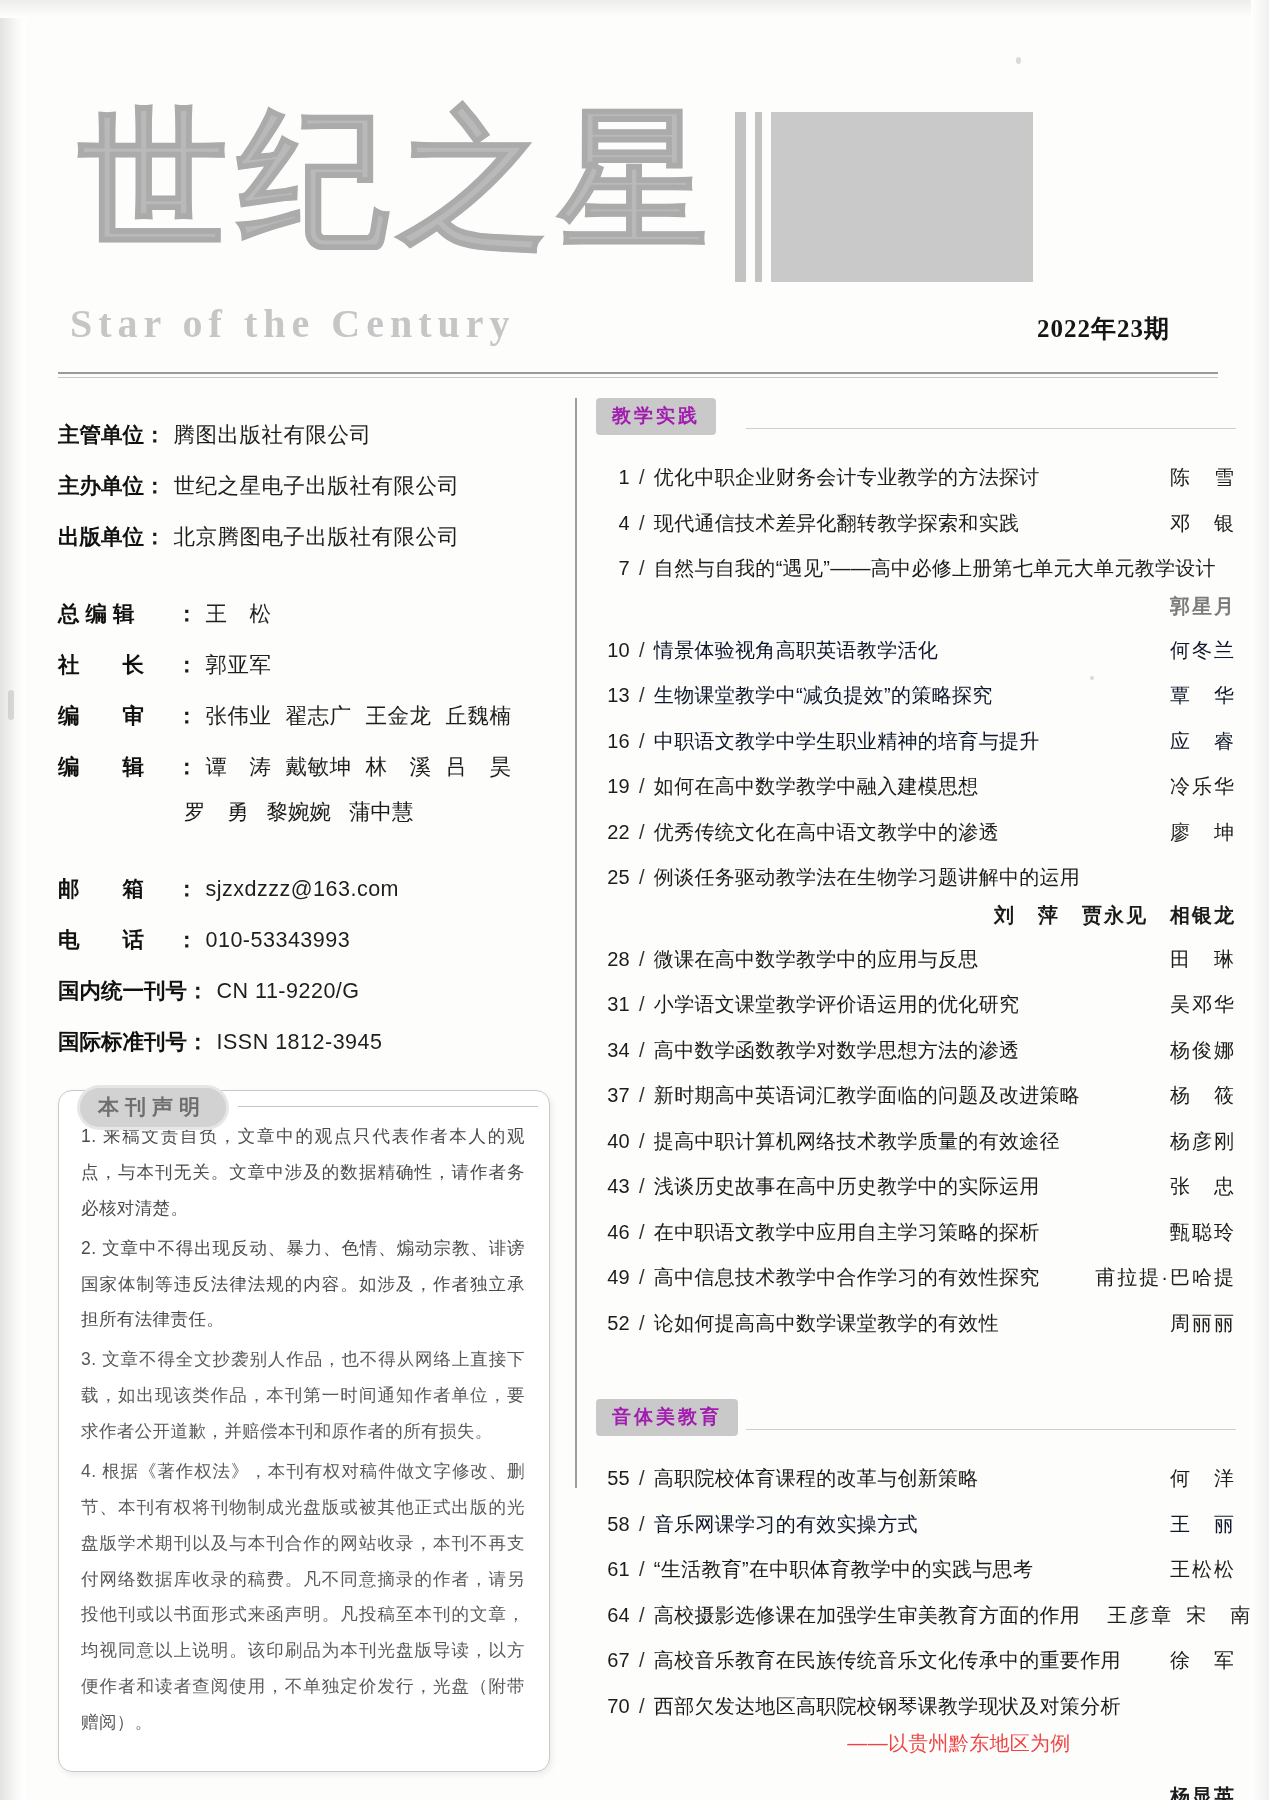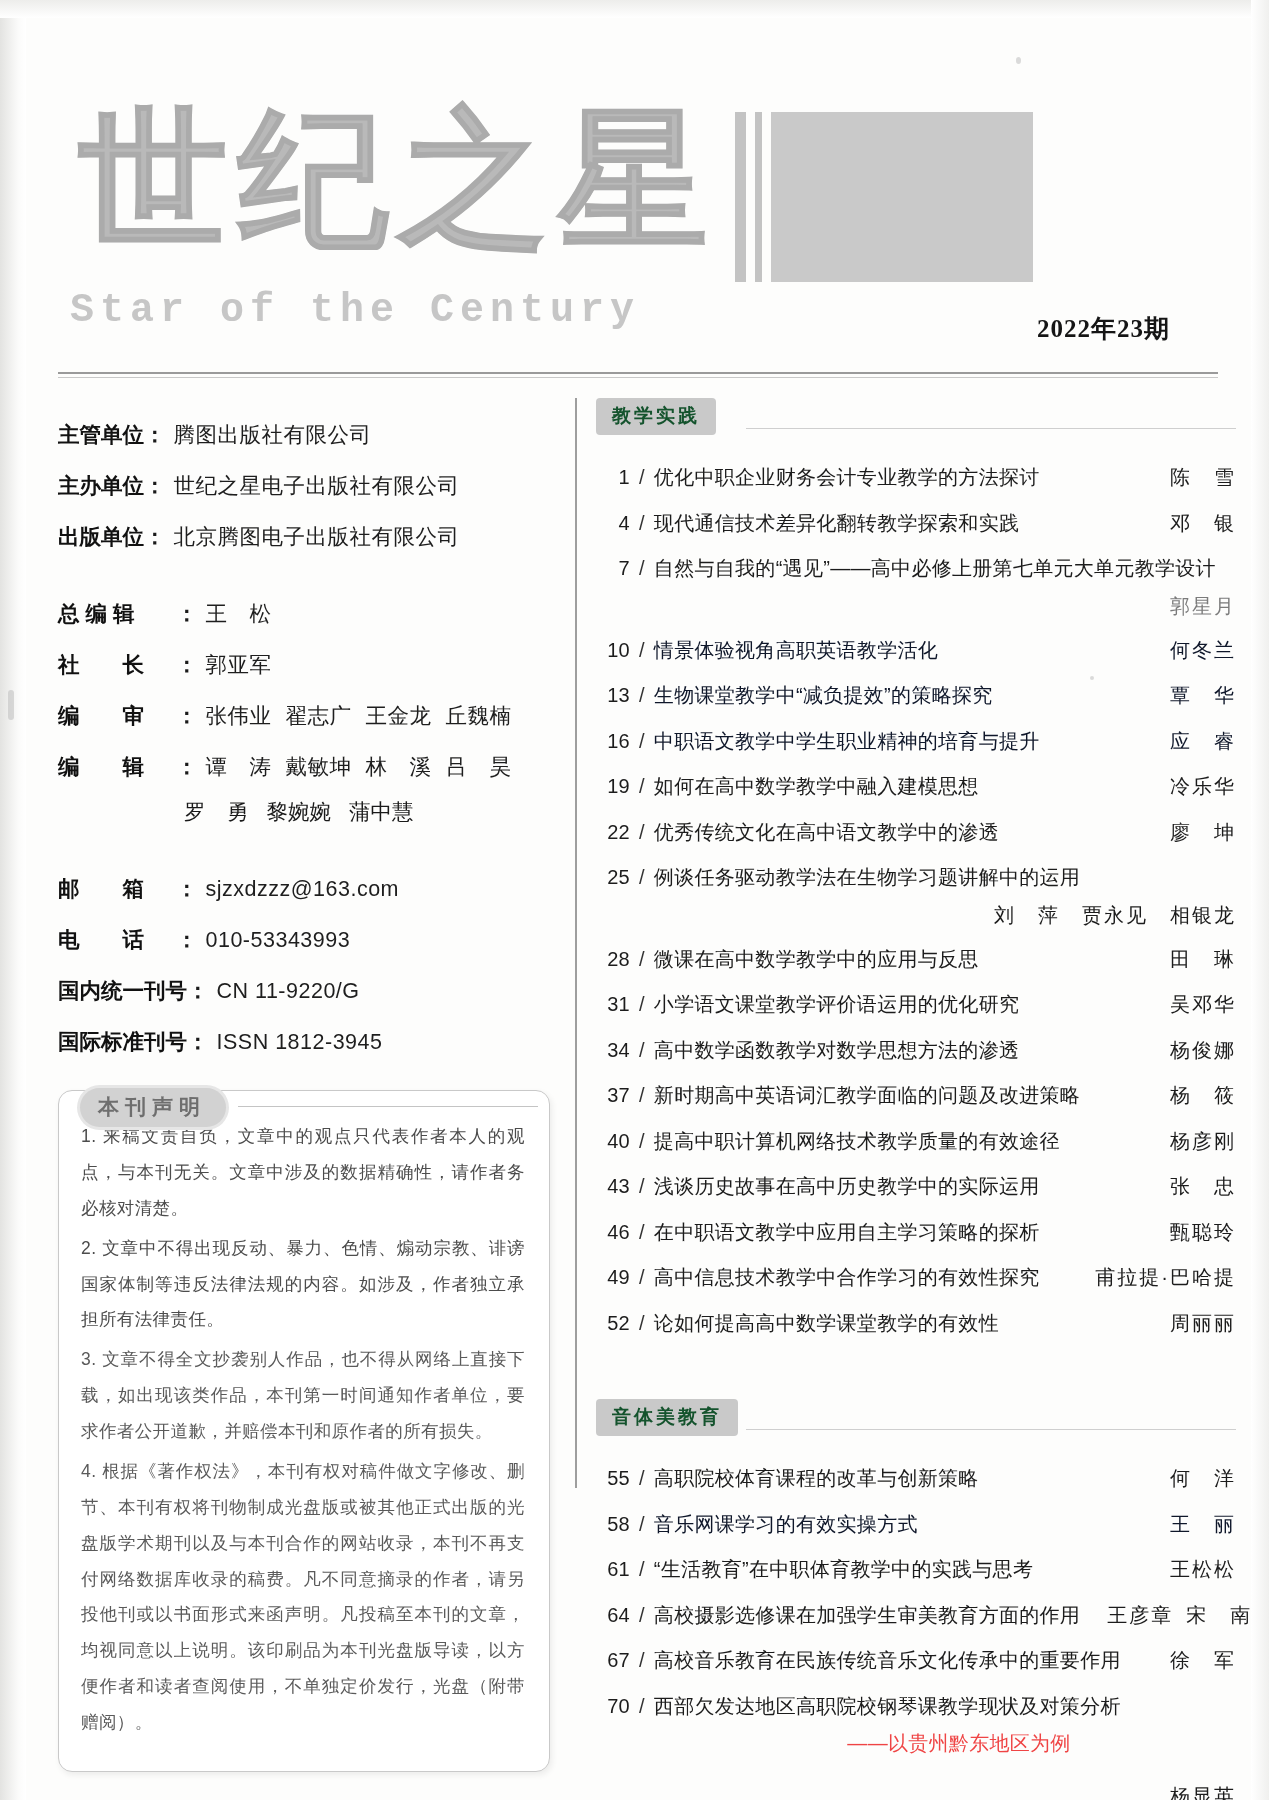--- a/index.html
+++ b/index.html
@@ -27,22 +27,22 @@
     color:#b9b9b9;
     line-height:1;
     -webkit-text-stroke:1px #ababab;
   }
   .logo-bars{position:absolute;left:735px;top:112px;width:300px;height:170px;}
   .logo-bars i{position:absolute;top:0;height:170px;background:#c3c3c3;display:block;}
   .logo-bars i.b1{left:0;width:11px;}
   .logo-bars i.b2{left:20px;width:7px;}
   .logo-bars i.b3{left:36px;width:262px;background:#c9c9c9;}
   .logo-en{
-    position:absolute;left:70px;top:288px;
-    font-family:Liberation Mono, monospace;
+    position:absolute;left:70px;top:300px;
+    font-family:Liberation Serif, serif;
     font-size:40px;letter-spacing:6px;font-weight:700;
     color:#c6c6c6;
     white-space:nowrap;
   }
   .issue-date{
     position:absolute;right:52px;top:312px;
     font-family:"Liberation Serif","DejaVu Serif",serif;
     font-size:25px;font-weight:700;color:#151515;letter-spacing:1px;
   }
   .mast-rule{position:absolute;left:58px;top:372px;width:1160px;height:2px;background:#9a9a9a;}
@@ -87,40 +87,40 @@
     font-size:17.5px;line-height:2.05;color:#4c4c4c;
     text-align:justify;margin-bottom:4px;
     letter-spacing:.4px;
   }
   .stmt-item.faded{color:#5a5a5a;}
 
   
   .sec-head{position:relative;height:34px;margin-bottom:30px;}
   .sec-badge{
     position:absolute;left:0;top:0;
-    background:#c9c9c9;color:#14532d;
+    background:#c9c9c9;color:#a21caf;
     font-size:19px;font-weight:700;letter-spacing:3px;
     padding:5px 16px 6px 16px;border-radius:4px;
     white-space:nowrap;
   }
   .sec-line{position:absolute;left:150px;top:30px;right:0;height:1px;background:#cfcfcf;}
   .toc-row{
     display:flex;align-items:baseline;
     font-size:20px;line-height:1.5;margin-bottom:15.5px;
     color:#1c1c1c;letter-spacing:.3px;
   }
   .toc-page{width:34px;text-align:right;flex:none;font-family:"Liberation Sans",sans-serif;}
   .toc-slash{margin:0 9px;flex:none;color:#333;}
   .toc-title{flex:1 1 auto;white-space:nowrap;}
   .toc-authors{flex:none;padding-left:14px;white-space:nowrap;letter-spacing:2px;}
   .toc-authors span{margin-left:13px;}
   .toc-row.faint .toc-title,.toc-row.faint .toc-authors{color:#0f172a;}
   .toc-authors-only{
     display:flex;justify-content:flex-end;
-    font-size:20px;margin-top:-6px;margin-bottom:15px;letter-spacing:2px;color:#1c1c1c;
+    font-size:20px;margin-top:-6px;margin-bottom:15px;letter-spacing:2px;color:#1c1c1c;font-weight:bold;
   }
   .toc-authors-only span{margin-left:22px;}
   .toc-sub{
     font-size:20px;margin:-6px 0 14px 0;padding-left:86px;color:#ef4444;letter-spacing:.3px;text-align:center;
   }
   .sec-gap{height:46px;}
 </style>
 </head>
 <body>
 

